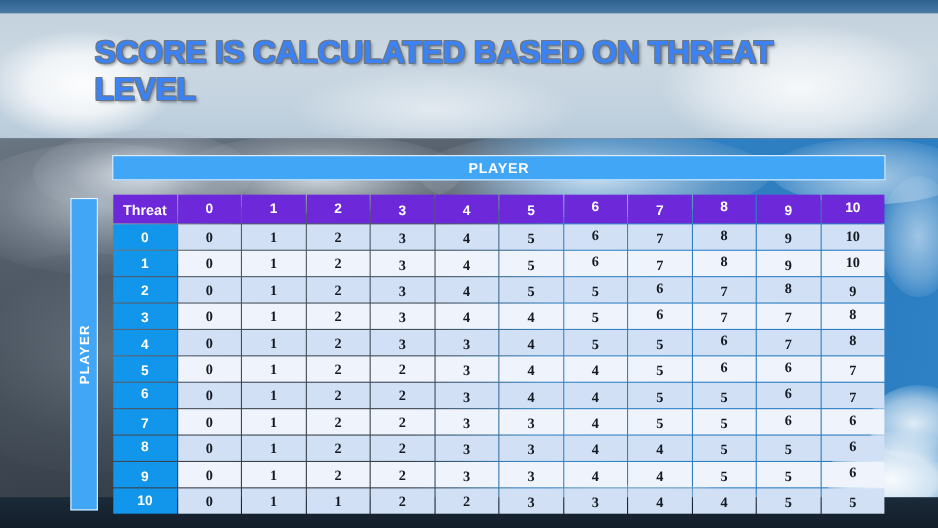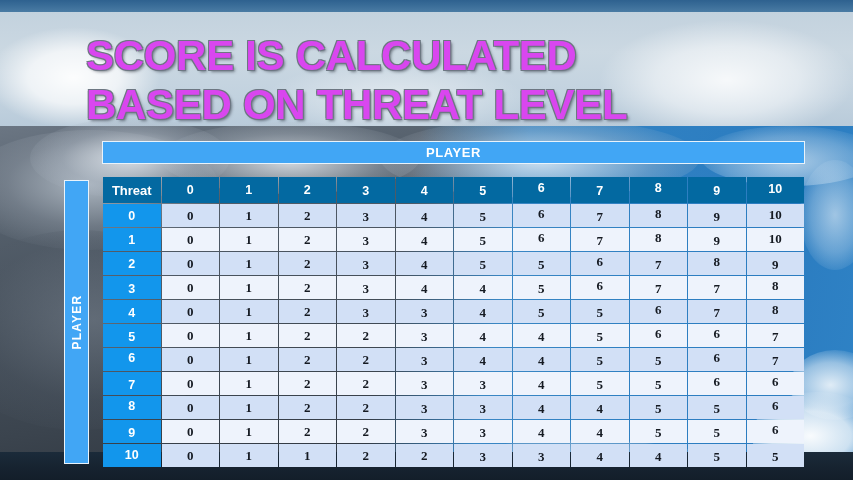--- a/index.html
+++ b/index.html
@@ -71,23 +71,23 @@
   .cr3{ left:800px; top:160px; width:70px; height:110px;
         background:radial-gradient(ellipse at 50% 50%, rgba(255,255,255,.55) 0%, rgba(235,243,250,.3) 48%, rgba(210,228,242,0) 80%); }
   .cr4{ left:700px; top:126px; width:180px; height:60px;
         background:radial-gradient(ellipse at 50% 60%, rgba(255,255,255,.6) 0%, rgba(238,245,251,.3) 50%, rgba(215,230,242,0) 80%); }
   .cbot{ left:430px; top:440px; width:300px; height:60px;
         background:radial-gradient(ellipse at 50% 40%, rgba(218,230,240,.65) 0%, rgba(170,188,204,.3) 50%, rgba(120,140,160,0) 80%); }
 
   
   #title{
     position:absolute; left:86px; top:32px; width:640px;
-    font-size:42px; font-weight:bold; line-height:1.16;
+    font-size:29px; font-weight:bold; line-height:1.16;
     letter-spacing:-.3px;
-    color:#d946ef;
+    color:#3b82f6;
     text-transform:uppercase;
     text-shadow:
       -1px -1px 0 #6d7782, 1px -1px 0 #6d7782,
       -1px  1px 0 #6d7782, 1px  1px 0 #6d7782,
        2px  2px 3px rgba(40,48,58,.55);
   }
 
   
   #target-bar{
     position:absolute; left:102px; top:141px; width:703px; height:23px;
@@ -119,21 +119,21 @@
     table-layout:fixed;
   }
   #matrix td{
     height:23px;
     text-align:center; vertical-align:middle;
     font-size:13px;
     font-family:"Liberation Serif", serif;
   }
   
   #matrix thead td{
-    background:#0369a1; color:#ffffff;
+    background:#6d28d9; color:#ffffff;
     font-weight:bold; font-size:12.5px;
     font-family:"Liberation Sans", sans-serif;
     height:26px;
   }
   #matrix thead td.corner{ font-size:13px; }
   
   #matrix td.rowlab{
     background:#1296ec; color:#ffffff;
     font-weight:bold; font-size:12.5px;
     font-family:"Liberation Sans", sans-serif;

